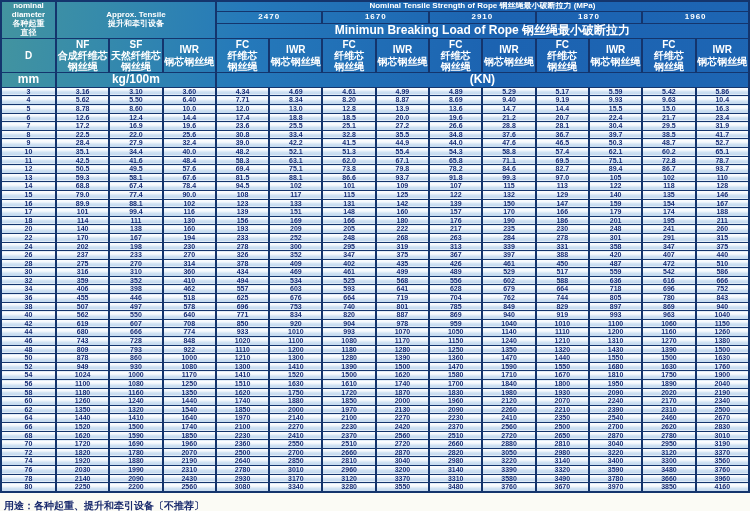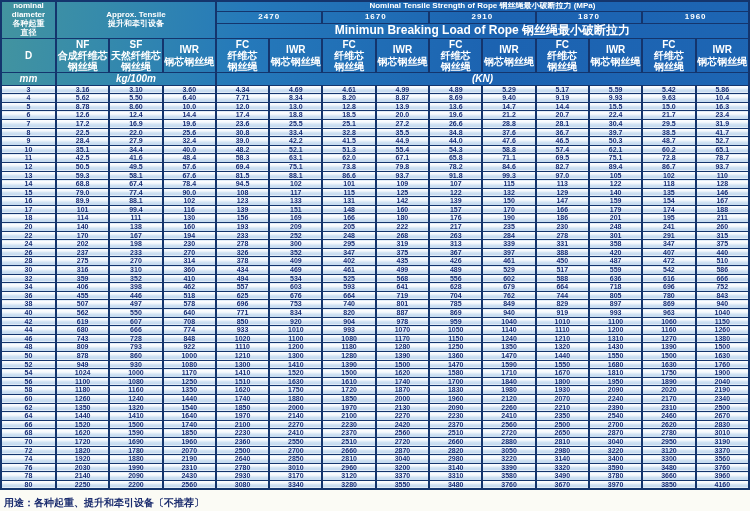--- a/index.html
+++ b/index.html
@@ -16,21 +16,21 @@
   }
   col.c-d { width: 55px; }
   th, td { border: solid #14356d; border-width: 1px 2px; padding: 0; text-align: center; overflow: hidden; }
   thead th { color: #ffffff; font-weight: bold; font-size: 8px; line-height: 1.12; }
   thead .en { display: block; }
   thead .zh { display: block; font-weight: bold; }
   tr.r-strength th { height: 10px; font-size: 8px; text-align: center; }
   tr.r-grades th { height: 11px; font-size: 8px; letter-spacing: 1px; }
   tr.r-breaking th { height: 13px; font-size: 12px; }
   tr.r-cols th { height: 30px; font-size: 10px; }
-  tr.r-units th { height: 11px; font-size: 10px; font-style: italic; }
+  tr.r-units th { height: 11px; font-size: 12px; }
   th.corner { font-size: 7.5px; }
   tbody td {
     font-size: 7px; font-weight: bold; color: #172c74;
     height: 7.6px; line-height: 7.6px; white-space: nowrap;
     background: linear-gradient(180deg, #ffffff 0%, #f2f7fc 38%, #cde0f2 60%, #c5daef 100%);
   }
   .footer {
     margin: 6px 0 12px 4px;
     font-size: 10px; font-weight: bold; color: #1b2c6e;
   }

